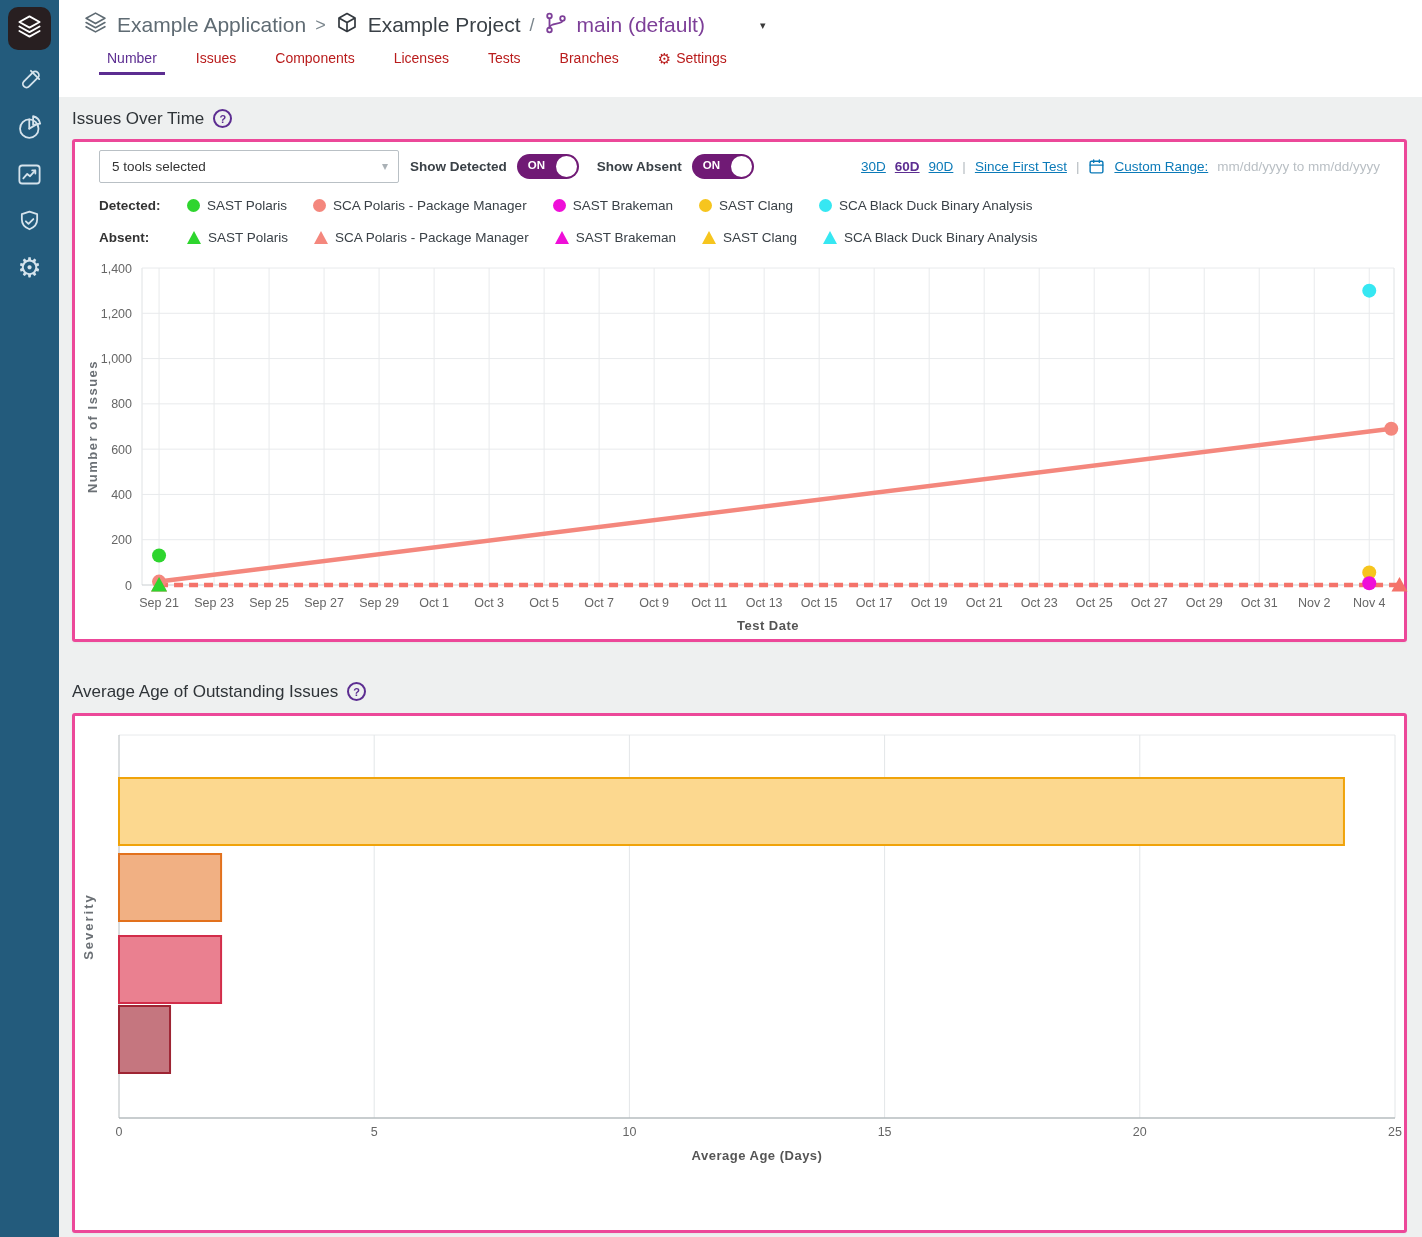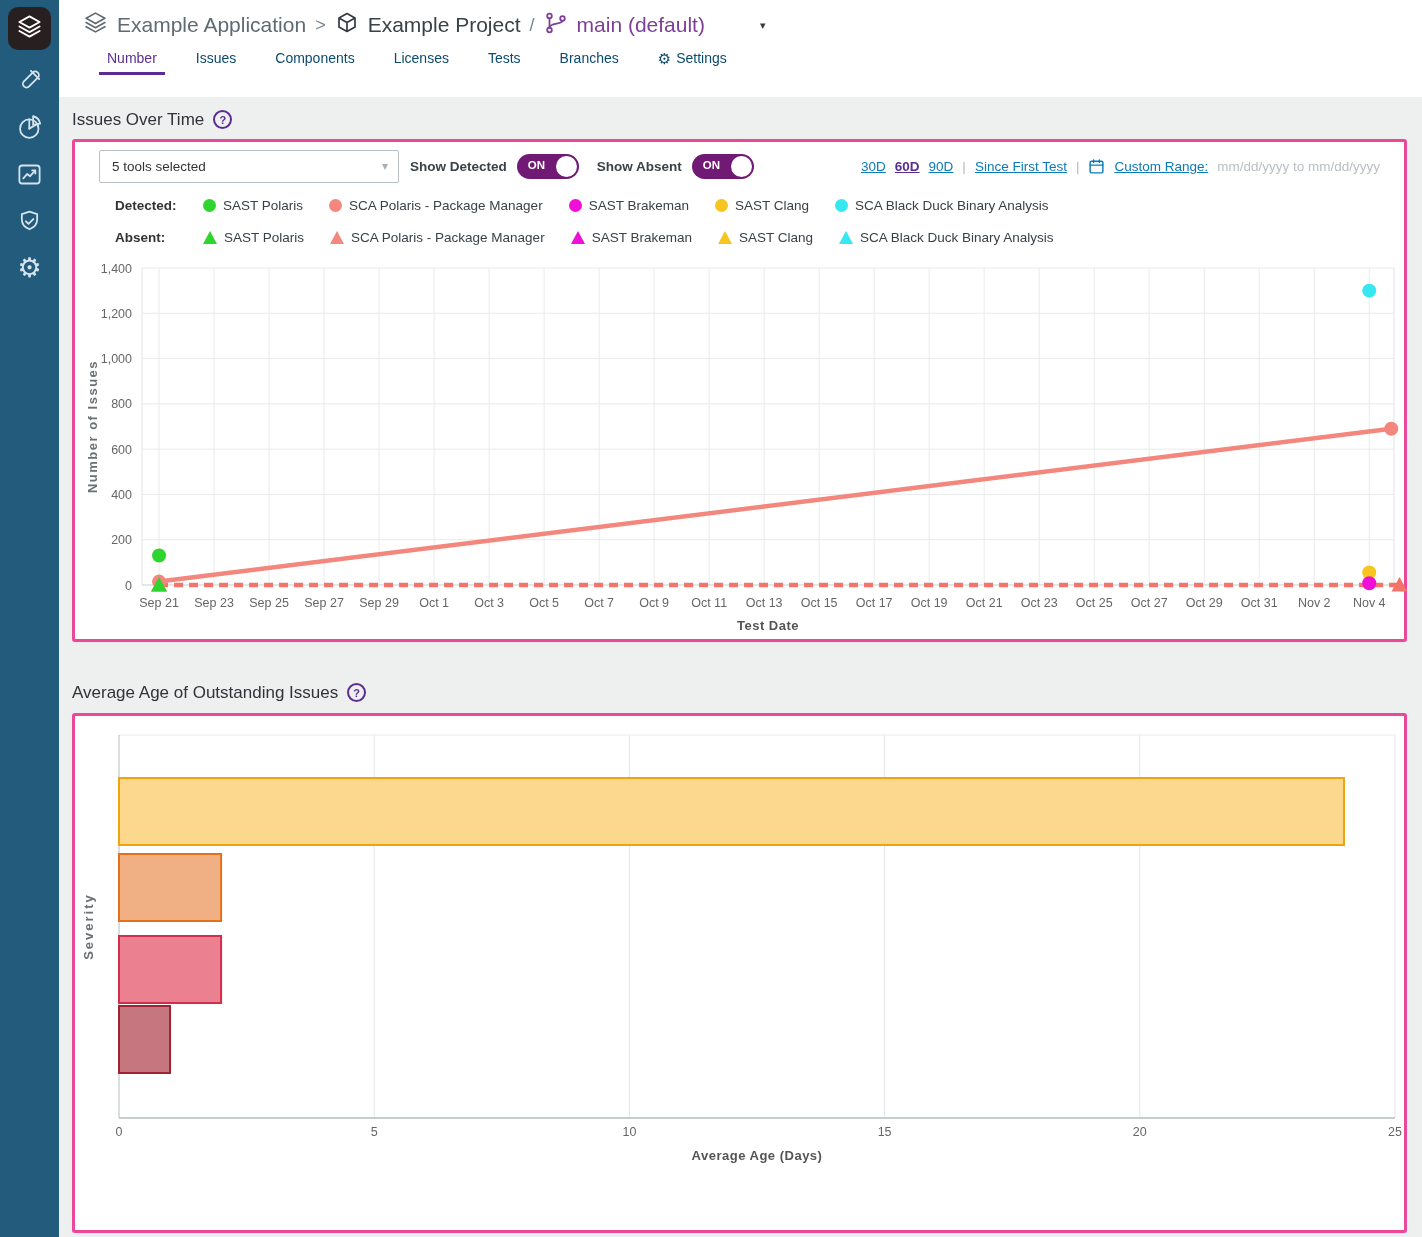--- a/index.html
+++ b/index.html
@@ -30,27 +30,27 @@
   
   .main { position:absolute; left:59px; top:0; width:1363px; }
   .topbar { background:#fff; height:97px; padding-left:24px; }
   .breadcrumb { display:flex; align-items:center; gap:9px; padding-top:10px; height:40px; font-size:21px; color:#5f6b73; }
   .bc-app { color:#5f6b73; cursor:pointer; }
   .bc-sep { color:#7a858c; font-size:18px; }
   .bc-project { color:#3a4147; }
   .bc-branch { color:#7d3f98; cursor:pointer; }
   .branch-caret { font-size:11px; color:#3a3a3a; margin-left:46px; cursor:pointer; }
   .tabs { display:flex; align-items:flex-end; gap:23px; padding-left:16px; margin-top:6px; }
-  .tab { font-size:14px; color:#0c4a6e; text-decoration:none; padding:4px 8px 9px; cursor:pointer; display:flex; align-items:center; gap:5px; }
+  .tab { font-size:14px; color:#b91c1c; text-decoration:none; padding:4px 8px 9px; cursor:pointer; display:flex; align-items:center; gap:5px; }
   .tab.active { color:#5c2d91; border-bottom:3px solid #5c2d91; padding-bottom:6px; }
   .gear-glyph-tab { font-size:15px; line-height:1; }
 
   
   .content { padding:12px 15px 0 13px; }
-  .section-title { display:flex; align-items:center; gap:9px; font-size:17px; color:#2f3438; margin:0 0 9px 0; height:21px; }
+  .section-title { display:flex; gap:9px; font-size:17px; color:#2f3438; margin:0 0 9px 0; height:21px; }
   .section-title.t2 { margin-top:40px; margin-bottom:10px; }
   .help {
     width:19px; height:19px; border:2px solid #5c2d91; border-radius:50%;
     color:#5c2d91; font-size:11px; font-weight:bold;
     display:flex; align-items:center; justify-content:center; cursor:pointer;
   }
   .card { background:#fff; border:3px solid #ec4899; border-radius:3px; box-shadow:0 1px 2px rgba(0,0,0,.04); }
   .card1 { height:503px; }
   .card2 { height:520px; }
 
@@ -70,21 +70,21 @@
   .ranges { margin-left:auto; display:flex; align-items:center; gap:9px; font-size:13.5px; white-space:nowrap; }
   .range-link { color:#0b7ab8; text-decoration:underline; cursor:pointer; }
   .range-link.active { color:#5c2d91; font-weight:bold; }
   .vsep { color:#b3babf; }
   .cal-icon { display:flex; align-items:center; }
   .date-placeholder { color:#b9bfc4; }
 
   
   .legend-rows { margin:6px 0 0 24px; }
   .legend-row { display:flex; align-items:center; height:32px; }
-  .legend-title { font-weight:bold; font-size:13.5px; color:#333; width:88px;margin-left:16px; }
+  .legend-title { font-weight:bold; font-size:13.5px; color:#333; width:88px; }
   .legend-item { display:flex; align-items:center; margin-right:26px; font-size:13.5px; color:#3a4147; }
   .legend-dot { width:13px; height:13px; border-radius:50%; margin-right:7px; }
   .legend-tri { width:0; height:0; border-left:7.5px solid transparent; border-right:7.5px solid transparent; border-bottom:13px solid #999; margin-right:7px; }
 
   .plot1 { height:392px; margin-top:2px; }
   .plot1 svg, .plot2 svg { display:block; }
 
   
   .sev-legend { display:flex; align-items:center; gap:14px; padding:16px 0 0 16px; height:42px; }
   .sev-item { display:flex; align-items:center; gap:8px; font-size:13.5px; color:#5a6065; }

